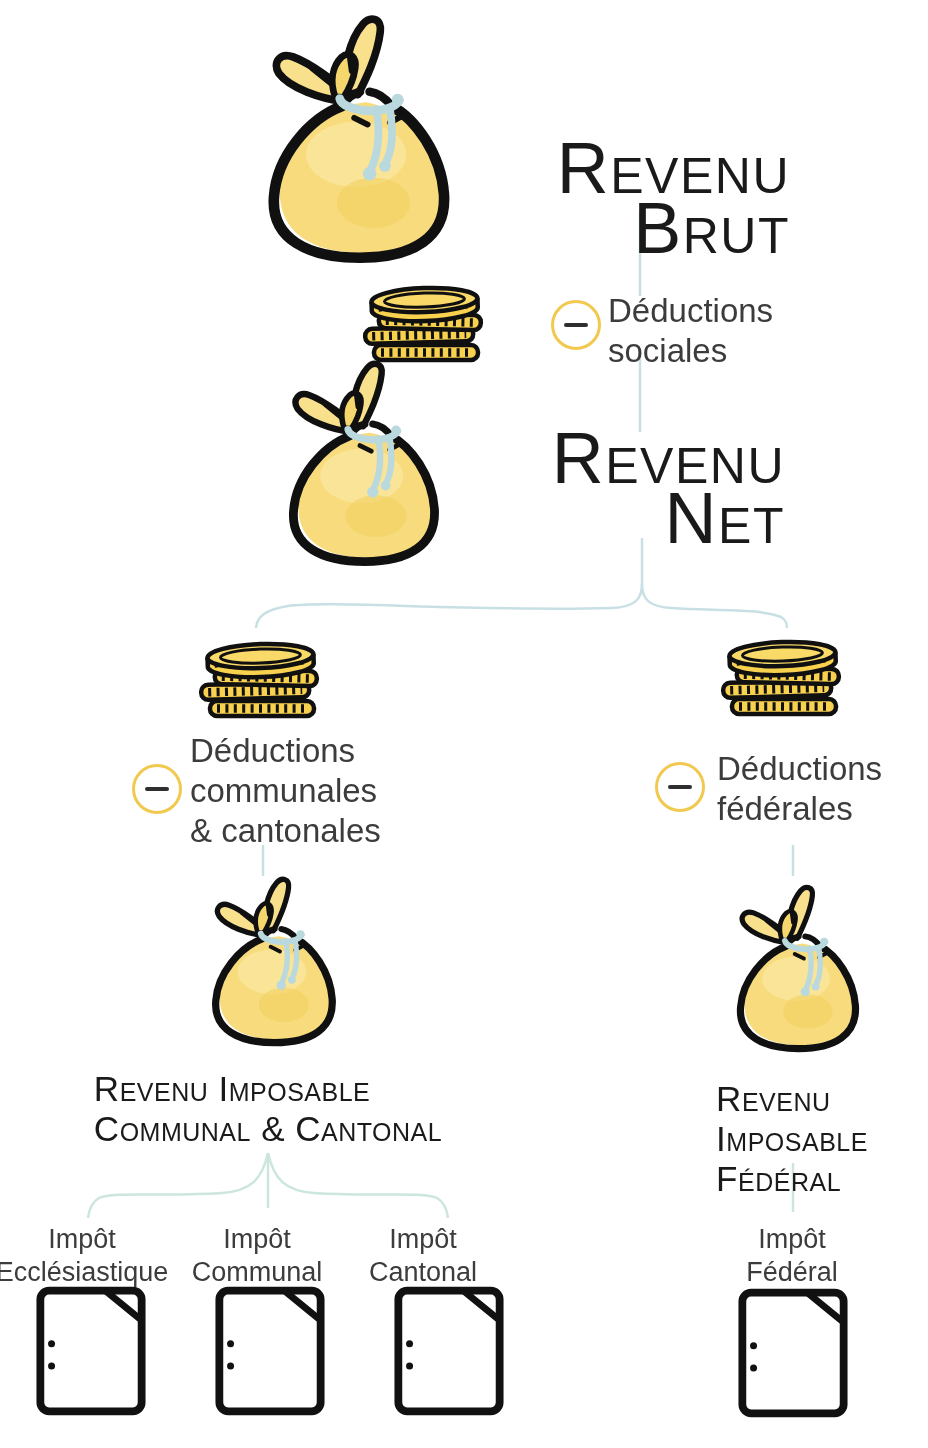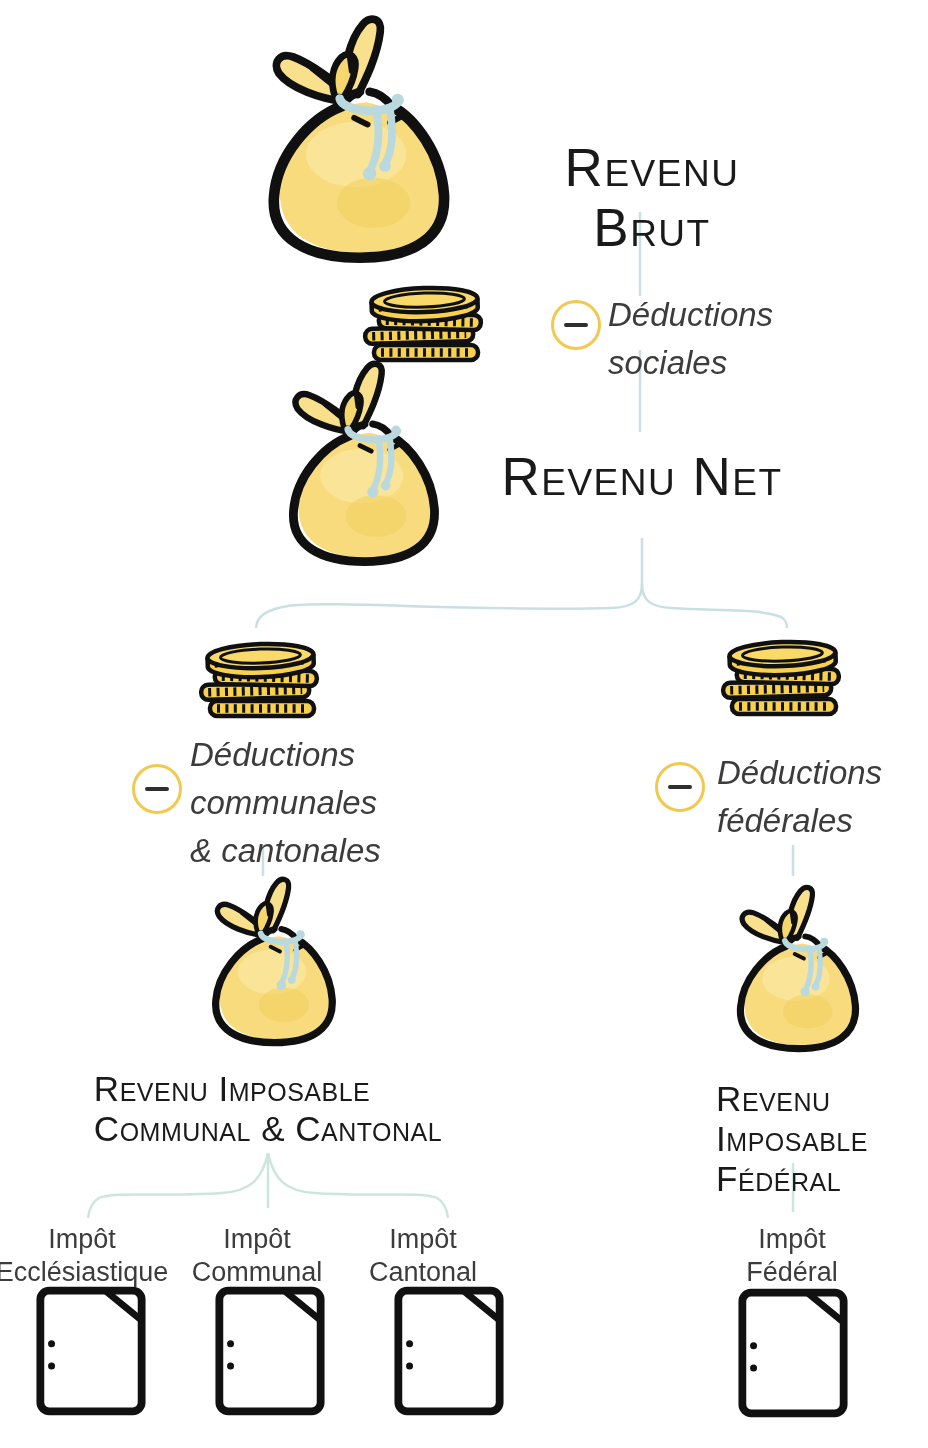--- a/index.html
+++ b/index.html
@@ -4,32 +4,32 @@
 <style>
   html,body{margin:0;padding:0;background:#ffffff;}
   .canvas{
     position:relative;width:928px;height:1448px;margin:0 auto;background:#ffffff;
     font-family:"Liberation Sans", sans-serif;overflow:hidden;
   }
   .abs{position:absolute;}
   svg{display:block;}
   
   .h1{
-    font-variant:small-caps;font-size:53px;line-height:60px;letter-spacing:1.5px;
-    color:#1a1a1a;white-space:pre-line;text-align:center;transform:translateX(-50%);
+    font-variant:small-caps;font-size:72px;line-height:60px;letter-spacing:1.5px;
+    color:#1a1a1a;white-space:pre-line;text-align:right;transform:translateX(-50%);
     font-weight:400;
   }
   .h2{
     font-variant:small-caps;font-size:35px;line-height:40px;letter-spacing:0.5px;
     color:#1a1a1a;white-space:pre-line;transform:translateX(-50%);
     font-weight:400;
   }
   
   .lbl{
-    font-size:33px;line-height:48px;color:#3c3c3c;white-space:pre-line;font-weight:400;font-style:italic;
+    font-size:33px;line-height:40px;color:#3c3c3c;white-space:pre-line;font-weight:400;
   }
   .taxlbl{
     font-size:27px;line-height:33px;color:#3c3c3c;white-space:pre-line;text-align:center;
     transform:translateX(-50%);font-weight:400;
   }
   
   .minus{
     position:absolute;width:44px;height:44px;border:3px solid #F1C94F;border-radius:50%;
     display:flex;align-items:center;justify-content:center;background:#fff;
   }
@@ -116,21 +116,21 @@
     </svg>
   <div class="minus" style="left:551px;top:300px">
     <div class="minus-bar"></div>
   </div>
   <div class="abs lbl" style="left:608px;top:291px">Déductions
 sociales</div>
 
   <svg class="abs" style="left:266px;top:356px" width="196" height="216" preserveAspectRatio="none">
       <use href="#moneybag"></use>
     </svg>
-  <div class="abs h1" style="left:642px;top:447px">Revenu Net</div>
+  <div class="abs h1" style="left:642px;top:428px">Revenu Net</div>
 
   <svg class="abs" style="left:198px;top:641px" width="130" height="80">
       <use href="#coinstack"></use>
     </svg>
   <svg class="abs" style="left:720px;top:639px" width="130" height="80">
       <use href="#coinstack"></use>
     </svg>
 
   <div class="minus" style="left:132px;top:764px">
     <div class="minus-bar"></div>

